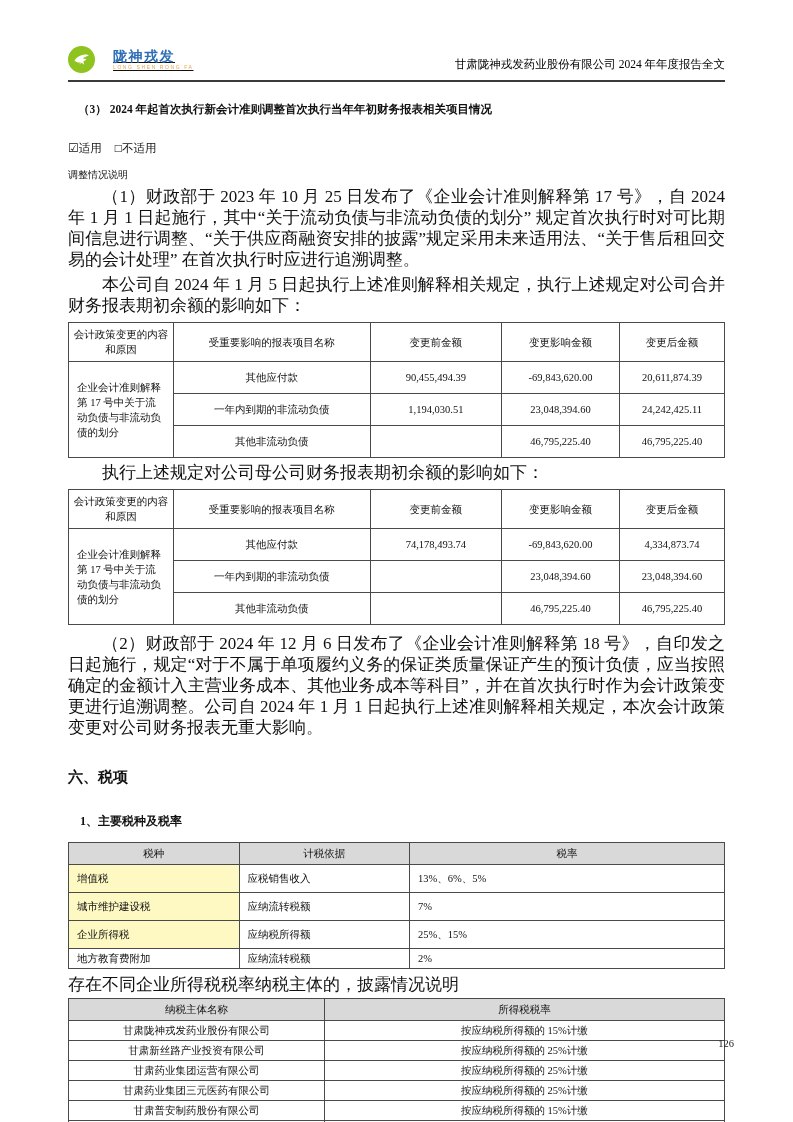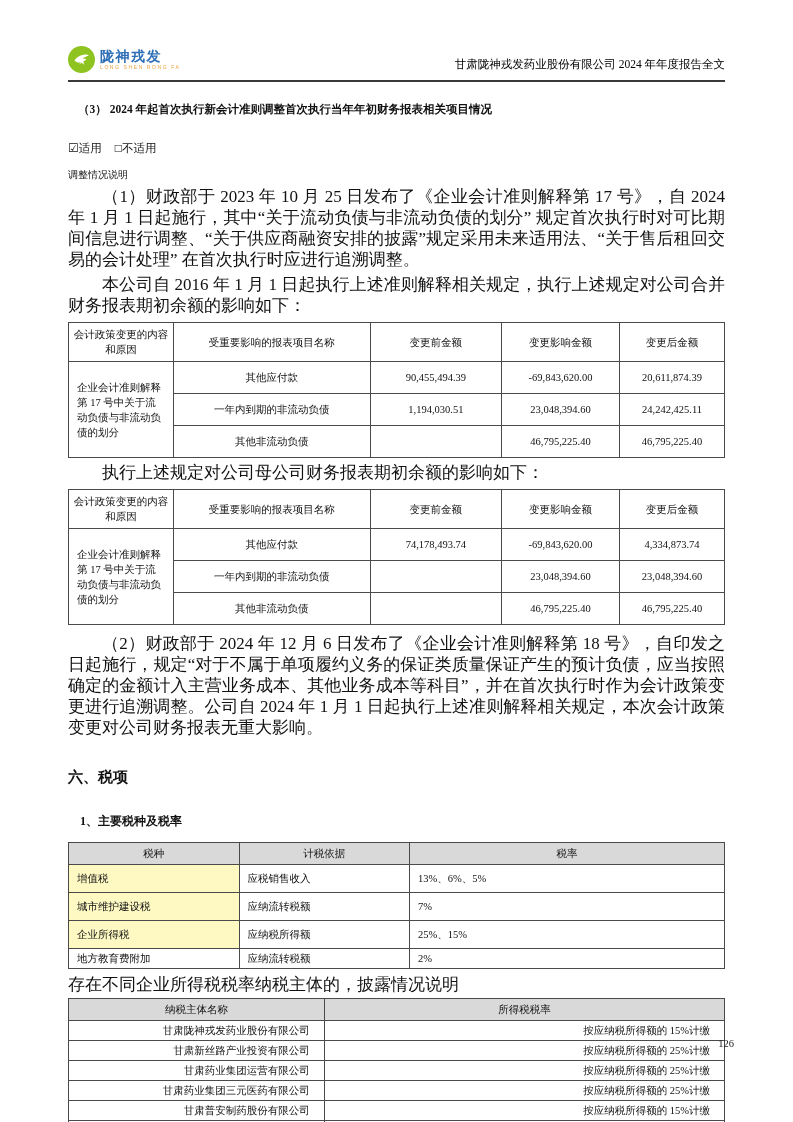--- a/index.html
+++ b/index.html
@@ -18,21 +18,21 @@
     overflow: hidden;
   }
   
   .hdr {
     display: flex;
     justify-content: space-between;
     align-items: flex-end;
     border-bottom: 2.5px solid #3a3a3a;
     padding-bottom: 7px;
   }
-  .logo { display: flex; align-items: center; gap: 5px; }
+  .logo { display: flex; align-items: center; gap: 18px; text-decoration: underline; }
   .logo-circle { width: 27px; height: 27px; flex: 0 0 auto; }
   .logo-txt { display: flex; flex-direction: column; line-height: 1; }
   .logo-cn {
     font-size: 14px; font-weight: bold; color: #2e6eb6;
     letter-spacing: 1.5px; font-family: "Liberation Sans", sans-serif;
   }
   .logo-en {
     font-size: 5px; color: #eda13c; letter-spacing: 1.6px;
     margin-top: 2px; font-family: "Liberation Sans", sans-serif;
   }
@@ -65,21 +65,21 @@
 
   .tax-table { margin-top: 5px; }
   .tax-table th { text-align: center; padding: 3px 3px; background: #d9d9d9; }
   .tax-table td { text-align: left; padding-left: 8px; }
   .tax-table tr.tall td { padding-top: 6px; padding-bottom: 6px; }
   .tax-table tr.short td { padding-top: 2px; padding-bottom: 2px; }
   .tax-table td.c1g { background: #fef9c3; }
 
   .ent-table { margin-top: 3px; }
   .ent-table th { text-align: center; padding: 3px 3px; background: #d9d9d9; }
-  .ent-table td { text-align: right; padding: 2px 14px; }
+  .ent-table td { text-align: center; padding: 2px 0; }
 
   
   .sec6-heading { margin-top: 30px; font-size: 15px; font-weight: bold; }
   .sec6-sub { margin-top: 26px; padding-left: 12px; font-size: 12px; font-weight: bold; margin-bottom: 12px; }
 
   .page-num {
     position: absolute; right: 59px; top: 1038px;
     font-size: 10.5px; color: #222;
   }
 </style>
@@ -106,21 +106,21 @@
   <div class="sec3-heading">（3）  2024 年起首次执行新会计准则调整首次执行当年年初财务报表相关项目情况</div>
 
   <div class="chk-line">
     <span class="chk-group"><span class="box">☑</span><span>适用</span></span>
     <span class="chk-group"><span class="box">□</span><span>不适用</span></span>
   </div>
 
   <div class="note-title">调整情况说明</div>
 
   <p class="body-p">（1）财政部于 2023 年 10 月 25 日发布了《企业会计准则解释第 17 号》，自 2024 年 1 月 1 日起施行，其中“关于流动负债与非流动负债的划分” 规定首次执行时对可比期间信息进行调整、“关于供应商融资安排的披露”规定采用未来适用法、“关于售后租回交易的会计处理” 在首次执行时应进行追溯调整。</p>
-  <p class="body-p">本公司自 2016 年 1 月 1 日起执行上述准则解释相关规定，执行上述规定对公司合并财务报表期初余额的影响如下：</p>
+  <p class="body-p">本公司自 2024 年 1 月 5 日起执行上述准则解释相关规定，执行上述规定对公司合并财务报表期初余额的影响如下：</p>
 
   <table class="acct-table">
     <colgroup>
         <col style="width:16%">
         <col style="width:30%">
         <col style="width:20%">
         <col style="width:18%">
         <col style="width:16%">
       </colgroup>
     <tbody>

